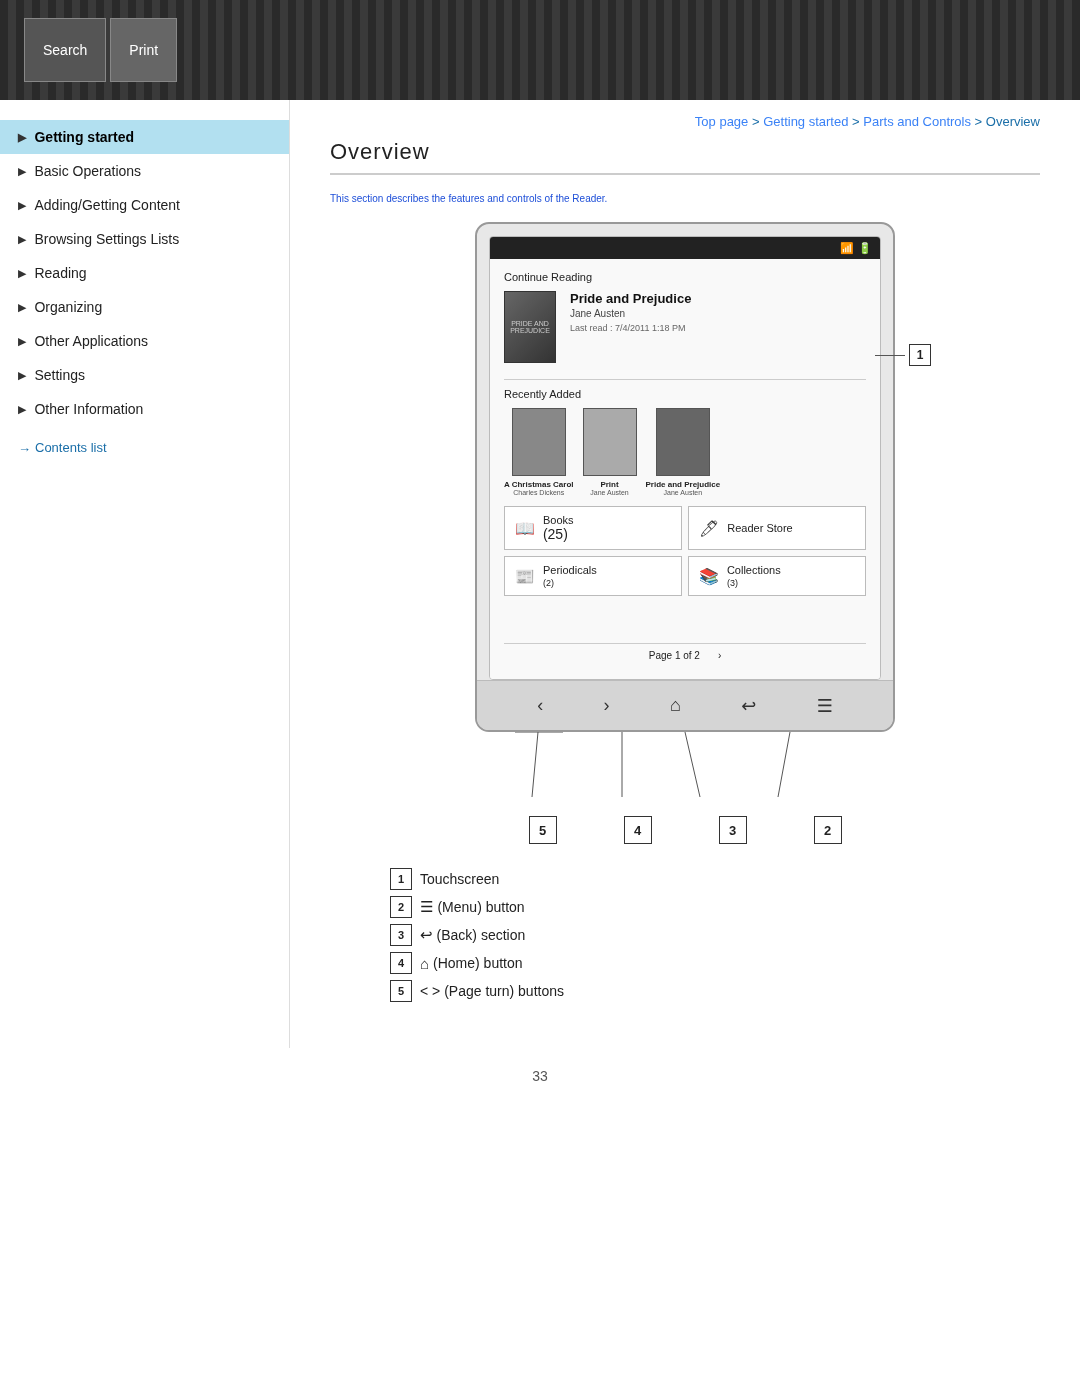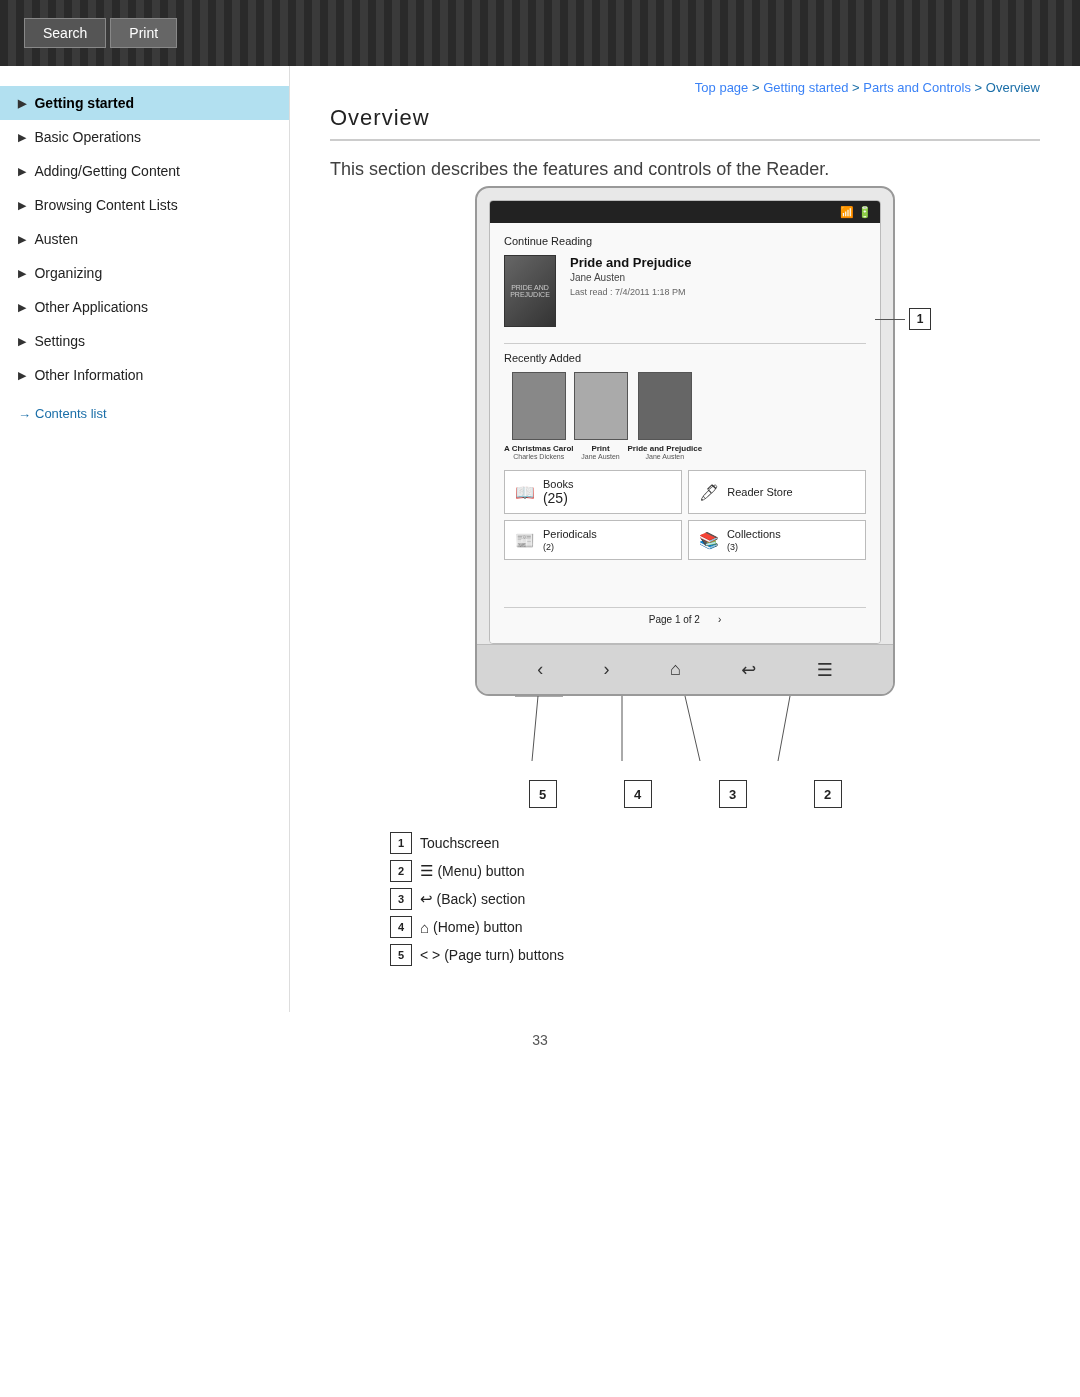--- a/index.html
+++ b/index.html
@@ -31,21 +31,21 @@
       letter-spacing: 1px;
     }
     .header-buttons {
       display: flex;
       gap: 4px;
     }
     .header-btn {
       background: #555;
       color: #fff;
       border: 1px solid #888;
-      padding: 6px 18px;
+      padding: 23px 18px;
       font-size: 14px;
       cursor: pointer;
     }
     .header-btn.print {
       background: #666;
     }
 
     
     .main-layout {
       display: flex;
@@ -118,23 +118,23 @@
       margin-bottom: 18px;
     }
     .page-title {
       font-size: 22px;
       font-weight: normal;
       letter-spacing: 1px;
       color: #222;
     }
 
     .description-text {
-      font-size: 18px;
-      margin-bottom: 6px;
-      color: #404040;
+      font-size: 10px;
+      margin-bottom: 18px;
+      color: #1d4ed8;
     }
 
     
     .device-illustration {
       display: flex;
       justify-content: center;
       margin-bottom: 24px;
     }
     .device-wrapper {
       position: relative;
@@ -203,21 +203,21 @@
     }
     .book-info { font-size: 10px; }
     .book-info .title { font-size: 13px; font-weight: bold; color: #111; margin-bottom: 2px; }
     .book-info .author { color: #444; margin-bottom: 4px; }
     .book-info .last-read { color: #666; font-size: 9px; }
 
     .divider-line { border: none; border-top: 1px solid #ccc; margin: 8px 0; }
 
     .recently-added-row {
       display: flex;
-      gap: 0;
+      gap: 9px;
       margin-bottom: 10px;
     }
     .small-book {
       display: flex;
       flex-direction: column;
       align-items: center;
     }
     .small-book-thumb {
       width: 54px;
       height: 68px;
@@ -387,25 +387,25 @@
         <div class="sidebar-item">
           <span class="sidebar-arrow">▶</span>
           <span>Basic Operations</span>
         </div>
         <div class="sidebar-item">
           <span class="sidebar-arrow">▶</span>
           <span>Adding/Getting Content</span>
         </div>
         <div class="sidebar-item">
           <span class="sidebar-arrow">▶</span>
-          <span>Browsing Content Lists</span>
-        </div>
-        <div class="sidebar-item">
-          <span class="sidebar-arrow">▶</span>
-          <span>Austen</span>
+          <span>Browsing Settings Lists</span>
+        </div>
+        <div class="sidebar-item">
+          <span class="sidebar-arrow">▶</span>
+          <span>Reading</span>
         </div>
         <div class="sidebar-item">
           <span class="sidebar-arrow">▶</span>
           <span>Organizing</span>
         </div>
         <div class="sidebar-item">
           <span class="sidebar-arrow">▶</span>
           <span>Other Applications</span>
         </div>
         <div class="sidebar-item">

